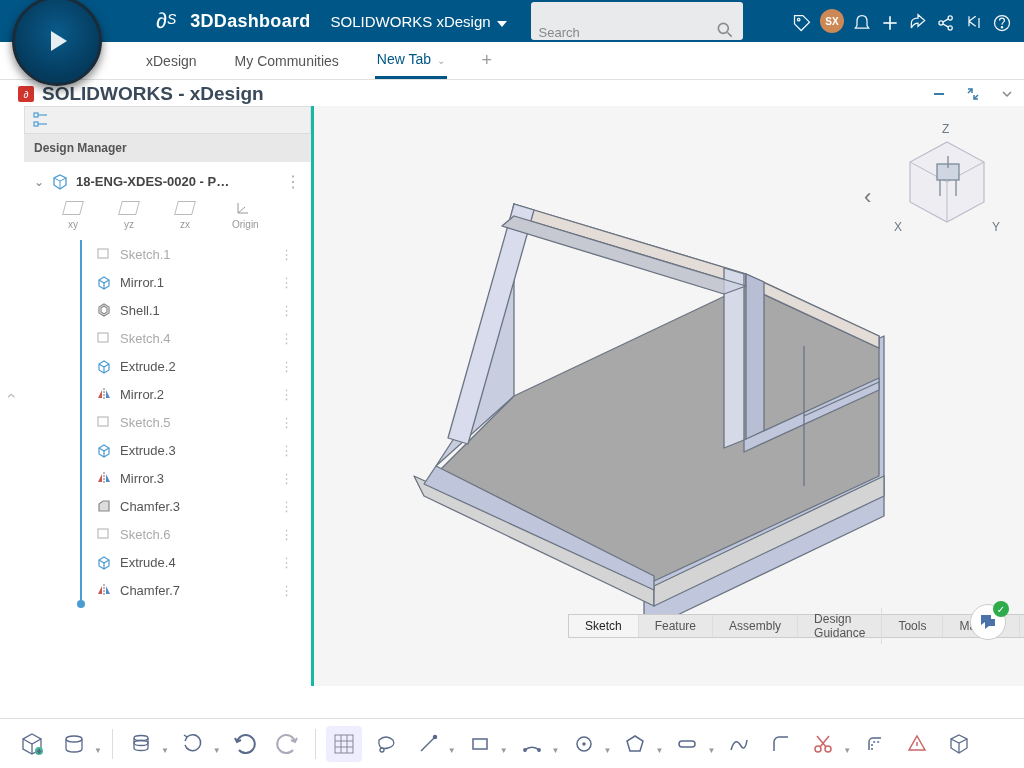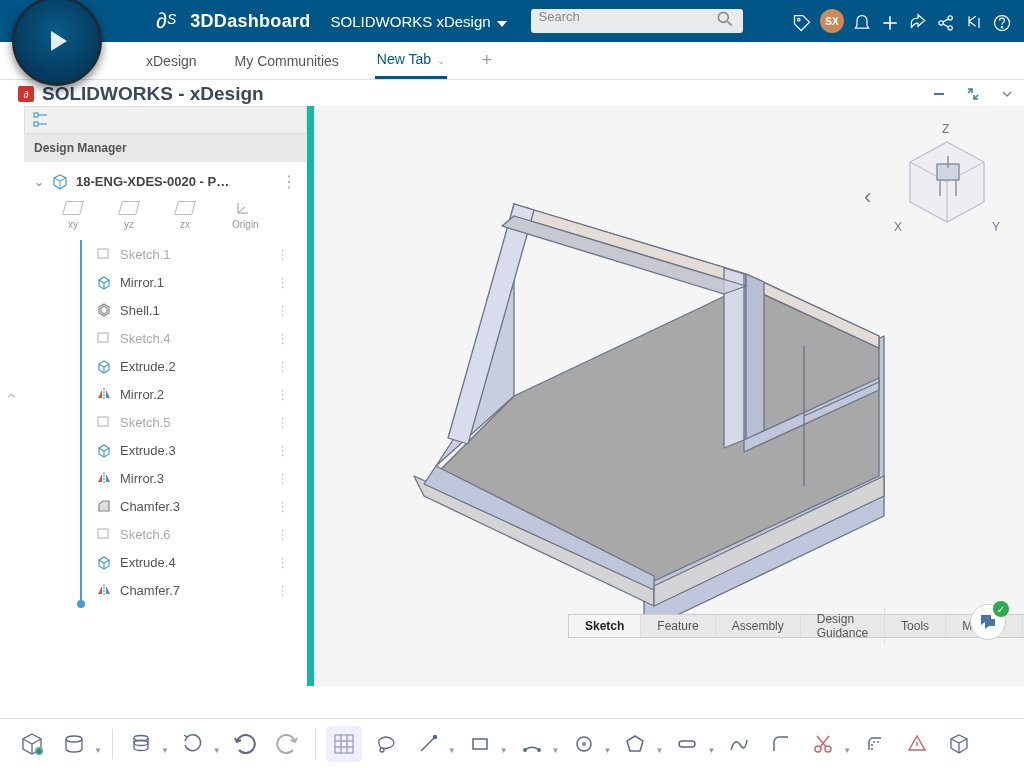--- a/index.html
+++ b/index.html
@@ -8,21 +8,21 @@
 
 .topbar { height: 42px; background: #005686; display: flex; align-items: center; padding: 0 12px; color: #fff; gap: 14px; }
 .compass-wrap { position: relative; width: 90px; height: 90px; margin-top: 40px; z-index: 50; }
 .compass { width: 90px; height: 90px; border-radius: 50%; background: radial-gradient(circle at 50% 40%, #0a5a8a 0%, #043a5c 70%); border: 3px solid #1a2b3a; display: flex; align-items: center; justify-content: center; box-shadow: 0 4px 10px rgba(0,0,0,.5); }
 .compass-play { width: 0; height: 0; border-left: 16px solid rgba(255,255,255,.9); border-top: 10px solid transparent; border-bottom: 10px solid transparent; margin-left: 4px; }
 .ds-logo { margin-left: 40px; font-size: 22px; font-style: italic; font-weight: 300; }
 .ds-logo-s { position: relative; top: -4px; font-size: 14px; }
 .brand-title { font-size: 18px; font-weight: 600; letter-spacing: .3px; }
 .brand-sub { font-size: 15px; font-weight: 300; margin-left: 6px; }
 .caret-down { display: inline-block; width: 0; height: 0; border-left: 5px solid transparent; border-right: 5px solid transparent; border-top: 6px solid #fff; margin-left: 6px; }
-.searchbox { flex: 0 0 210px; margin-left: 10px; height: 24px; background: #e8eaec; border-radius: 3px; display: flex; align-items: flex-start; padding: 0 8px; }
+.searchbox { flex: 0 0 210px; margin-left: 10px; height: 38px; background: #e8eaec; border-radius: 3px; display: flex; align-items: flex-end; padding: 0 8px; }
 .searchbox input { flex: 1; border: none; background: transparent; font-size: 13px; color: #666; outline: none; }
 .searchbox input::placeholder { color: #888; }
 .top-icons { margin-left: auto; display: flex; align-items: flex-end; gap: 8px; }
 .top-icon { width: 20px; height: 20px; cursor: pointer; opacity: .95; }
 .avatar { width: 24px; height: 24px; border-radius: 50%; background: #cc8855; display: flex; align-items: center; justify-content: center; font-size: 10px; font-weight: 600; color: #fff; }
 
 
 .tabstrip { height: 38px; display: flex; align-items: center; padding-left: 144px; gap: 34px; border-bottom: 1px solid #e0e0e0; background: #fff; }
 .tab { font-size: 14px; color: #555; cursor: pointer; padding: 9px 2px; }
 .tab.active { color: #005686; border-bottom: 3px solid #005686; font-weight: 500; }
@@ -35,21 +35,21 @@
 .dochead-title { font-size: 19px; font-weight: 700; color: #3a4a5a; }
 .dochead-right { margin-left: auto; display: flex; gap: 20px; align-items: center; }
 .win-icon { width: 14px; height: 14px; cursor: pointer; color: #3a7ca8; }
 
 
 .main { display: flex; height: 580px; }
 .leftcol { width: 24px; background: #fff; display: flex; align-items: center; justify-content: center; }
 .leftcol-tab { writing-mode: vertical-rl; color: #bbb; font-size: 16px; }
 
 
-.panel { width: 290px; background: #fff; border-right: 7px solid #14b8a6; display: flex; flex-direction: column; }
+.panel { width: 290px; background: #fff; border-right: 3px solid #14b8a6; display: flex; flex-direction: column; }
 .panel-toolbar { height: 28px; background: #f0f0f0; border: 1px solid #ddd; display: flex; align-items: center; padding: 0 8px; }
 .panel-header { height: 28px; background: #e8e8e8; display: flex; align-items: center; padding: 0 10px; font-size: 12px; font-weight: 700; color: #555; }
 .tree { flex: 1; padding: 6px 4px; overflow: hidden; }
 .root-row { display: flex; align-items: center; gap: 8px; padding: 4px 6px; }
 .root-row .chev { color: #888; font-size: 12px; cursor: pointer; }
 .root-row .cube { color: #4b9cd3; }
 .root-row .name { font-size: 13px; font-weight: 700; color: #444; }
 .root-row .dots { margin-left: auto; color: #aaa; cursor: pointer; font-size: 16px; }
 .plane-row { display: flex; gap: 38px; padding: 6px 0 10px 36px; }
 .plane-item { display: flex; flex-direction: column; align-items: center; gap: 4px; color: #999; font-size: 10px; }
@@ -72,21 +72,21 @@
 
 .model { position: absolute; left: 60px; top: 80px; width: 560px; height: 490px; }
 
 
 .fab { position: absolute; right: 18px; bottom: 46px; width: 36px; height: 36px; border-radius: 50%; background: #fff; border: 1px solid #ccc; display: flex; align-items: center; justify-content: center; cursor: pointer; }
 .fab-check { position: absolute; top: -4px; right: -4px; width: 16px; height: 16px; border-radius: 50%; background: #2eab4a; color: #fff; font-size: 10px; display: flex; align-items: center; justify-content: center; }
 
 
 .cmd-tabs { position: absolute; left: 254px; bottom: 48px; height: 24px; background: #e8e8e8; border: 1px solid #ccc; display: flex; align-items: center; font-size: 12px; }
 .cmd-tab { padding: 4px 16px; color: #555; cursor: pointer; border-right: 1px solid #ddd; }
-.cmd-tab.active { background: #f5f5f5; color: #222; font-weight: 700; }
+.cmd-tab.active { background: #f5f5f5; color: #222; font-weight: 400; }
 
 
 .actionbar { position: absolute; bottom: 0; left: 0; right: 0; height: 50px; background: #fff; border-top: 1px solid #ddd; display: flex; align-items: center; padding: 0 14px; gap: 6px; }
 .actionbar .sep { width: 1px; height: 30px; background: #ddd; margin: 0 4px; }
 .act-btn { width: 36px; height: 36px; display: flex; align-items: center; justify-content: center; cursor: pointer; color: #557; border-radius: 4px; }
 .act-caret { font-size: 8px; color: #999; margin-left: -4px; margin-top: 14px; }
 
 svg { overflow: visible; }
 </style>
 </head>

